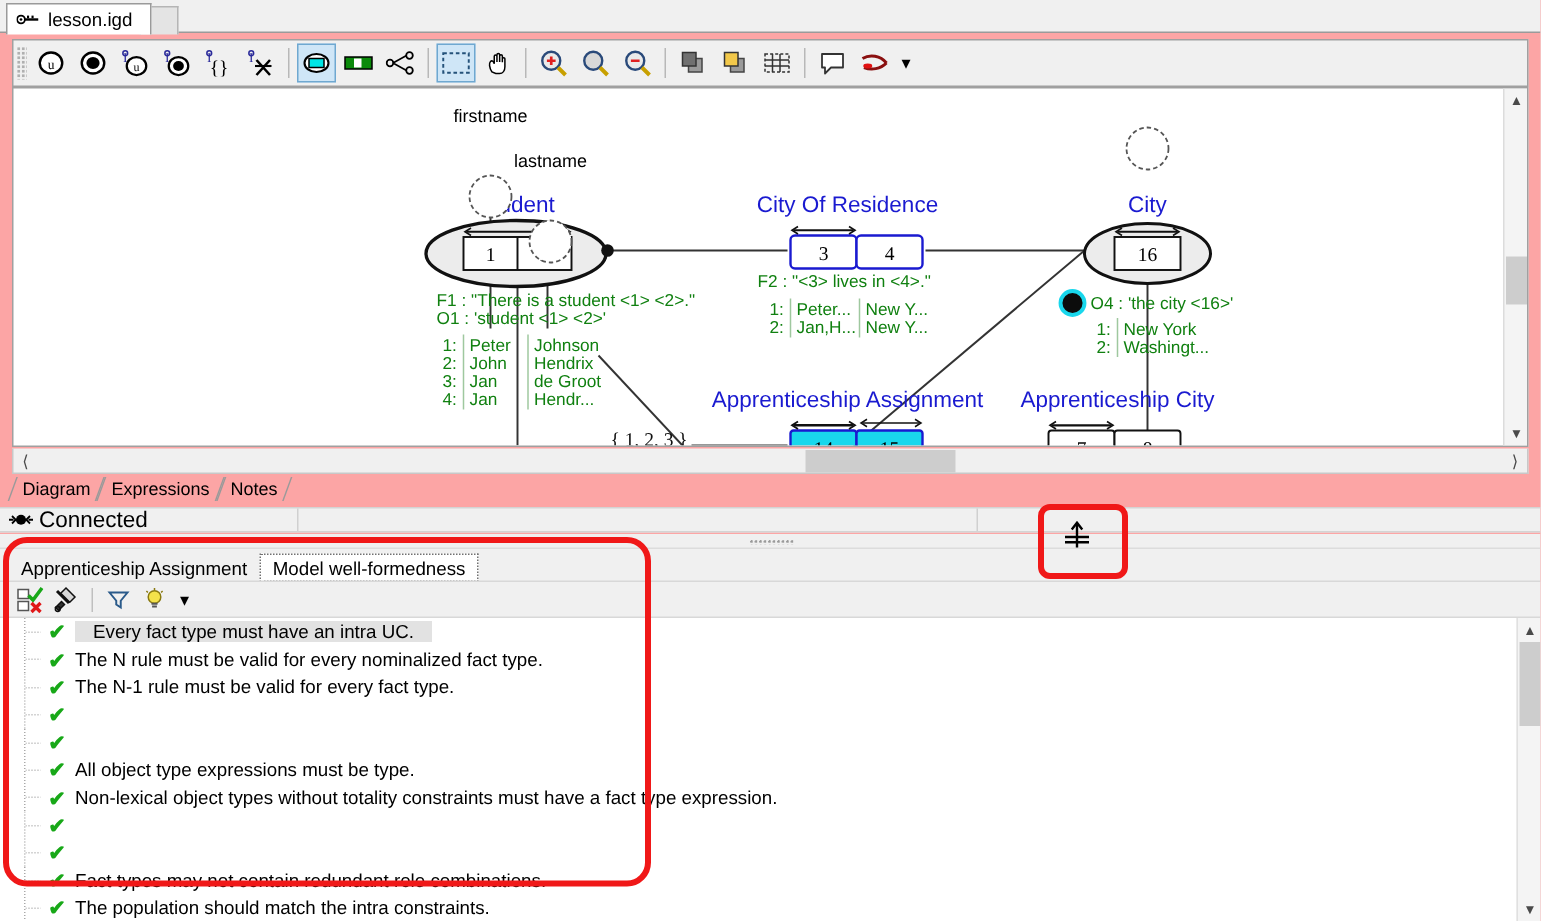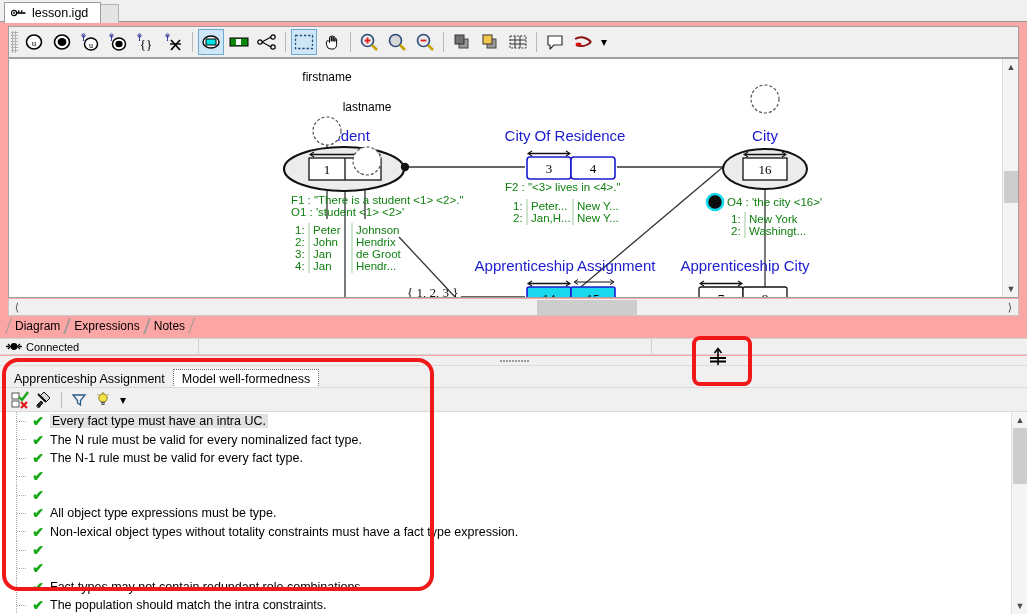--- a/index.html
+++ b/index.html
@@ -100,21 +100,21 @@
   }
   .pane-tab .lsl{position:absolute;left:0;top:0;height:16px;width:8px;
      border-left:1px solid #9a9a9a;transform:skewX(-20deg);}
   .pane-tab .rsl{position:absolute;right:0;top:0;height:16px;width:8px;
      border-right:1px solid #9a9a9a;transform:skewX(-20deg);}
 
   
   .statusbar{
     position:absolute;left:0;top:338px;width:1027px;height:17px;
     background:#f0f0f0;border-top:1px solid #d4d4d4;border-bottom:1px solid #d4d4d4;
-    box-sizing:border-box;display:flex;align-items:center;font-size:11px;
+    box-sizing:border-box;display:flex;align-items:center;font-size:15px;
   }
   .sb-cell{height:15px;display:flex;align-items:center;padding:0 6px;gap:4px;}
   .sb-div{width:1px;height:15px;background:#d0d0d0;}
 
   
   .splitband{
     position:absolute;left:0;top:356px;width:1027px;height:10px;background:#f0f0f0;
   }
   .splitband .dots{
     position:absolute;left:500px;top:4px;width:30px;height:3px;
@@ -162,21 +162,21 @@
     background-image:linear-gradient(to bottom,#a9a9a9 1px,transparent 1px);
     background-size:1px 2px;
   }
   .rule-row .elbow{
     position:absolute;left:17px;top:9px;width:10px;height:1px;
     background-image:linear-gradient(to right,#a9a9a9 1px,transparent 1px);
     background-size:2px 1px;
   }
   .rule-row .chk{margin-left:16px;width:16px;display:flex;align-items:center;justify-content:center;}
   .rule-row .txt{margin-left:4px;white-space:nowrap;}
-  .rule-row.selected .txt{background:#e2e2e2;padding:0 2px;}
+  .rule-row.selected .txt{background:#e2e2e2;padding:0 12px;}
 
   .lp-vsb{
     position:absolute;right:0;top:46px;width:16px;height:202px;background:#f4f4f4;
     border-left:1px solid #e0e0e0;box-sizing:border-box;
   }
   .lp-vsb .arrow{position:absolute;left:0;width:16px;height:16px;display:flex;align-items:center;justify-content:center;font-size:9px;color:#4a4a4a;}
   .lp-vsb .thumb{position:absolute;left:1px;width:14px;background:#cdcdcd;}
 
   
   .anno{position:absolute;pointer-events:none;}

